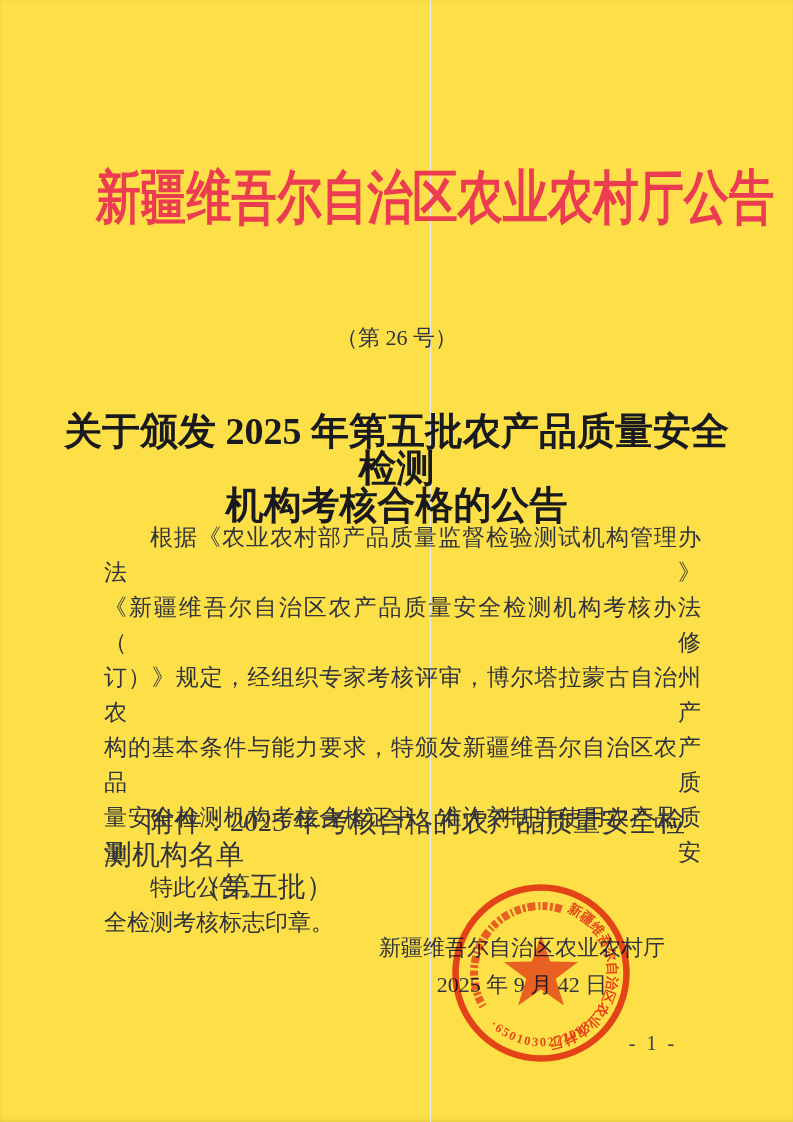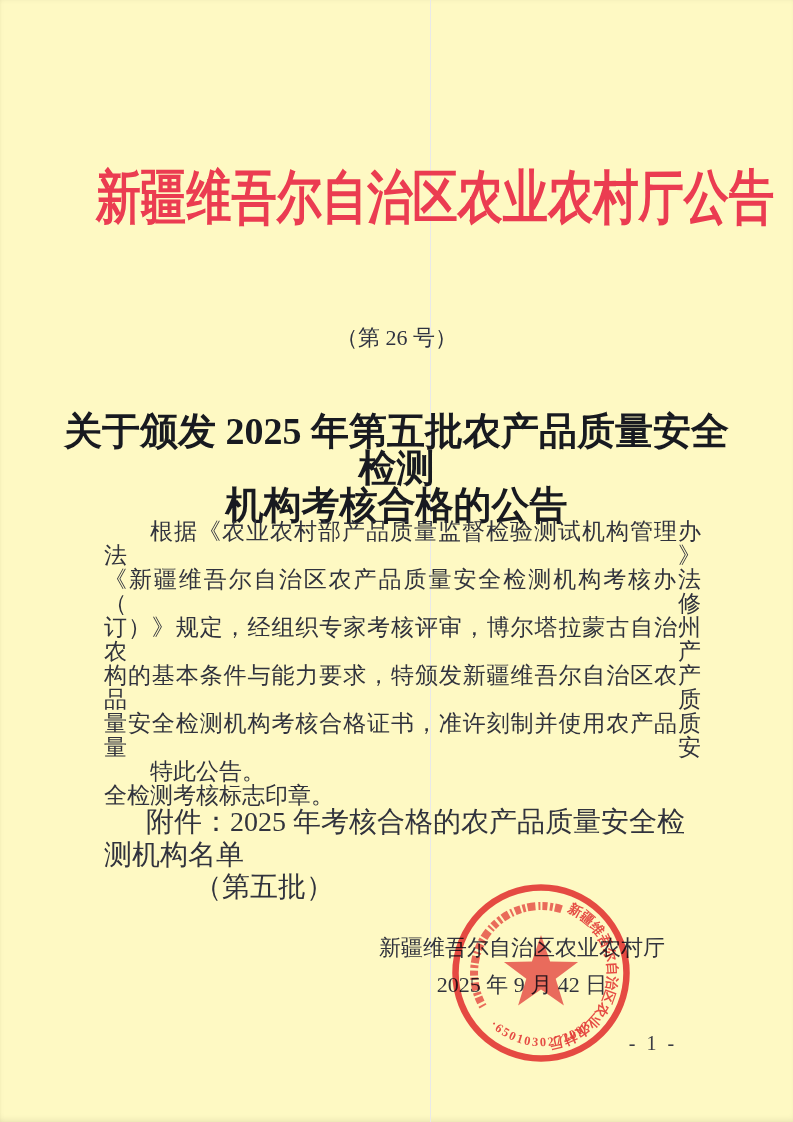--- a/index.html
+++ b/index.html
@@ -5,21 +5,21 @@
   html, body { margin: 0; padding: 0; }
   body {
     width: 793px; height: 1122px;
     background: #ffffff;
     font-family: "Liberation Serif", "DejaVu Serif", serif;
     position: relative;
     overflow: hidden;
   }
   .page {
     position: absolute; inset: 0;
-    background: #fef9c3;
+    background: #fde047;
     box-shadow: inset 0 -5px 7px -4px rgba(0,0,0,0.10),
                 inset 0 3px 5px -3px rgba(0,0,0,0.05),
                 inset 3px 0 6px -4px rgba(0,0,0,0.05);
   }
   .fold-line {
     position: absolute; left: 430px; top: 0;
     width: 1px; height: 1122px;
     background: #e9e9e9;
   }
   .main-title {
@@ -42,21 +42,21 @@
   }
   .heading {
     position: absolute; top: 413px; left: 60px; right: 60px;
     text-align: center;
     font-size: 38px; font-weight: 700;
     line-height: 37px;
     color: #181a20;
   }
   .body-block {
     position: absolute; left: 104px; top: 520px; width: 597px;
-    font-size: 23px; line-height: 24px;
+    font-size: 23px; line-height: 35px;
     color: #31333d;
   }
   .body-line { width: 100%; }
   .body-line.indent { text-indent: 46px; }
   .body-line.justify { text-align: justify; text-align-last: justify; }
   .attachment {
     position: absolute; left: 104px; top: 806px; width: 597px;
     font-size: 28px; line-height: 32.5px;
     color: #31333d;
   }

